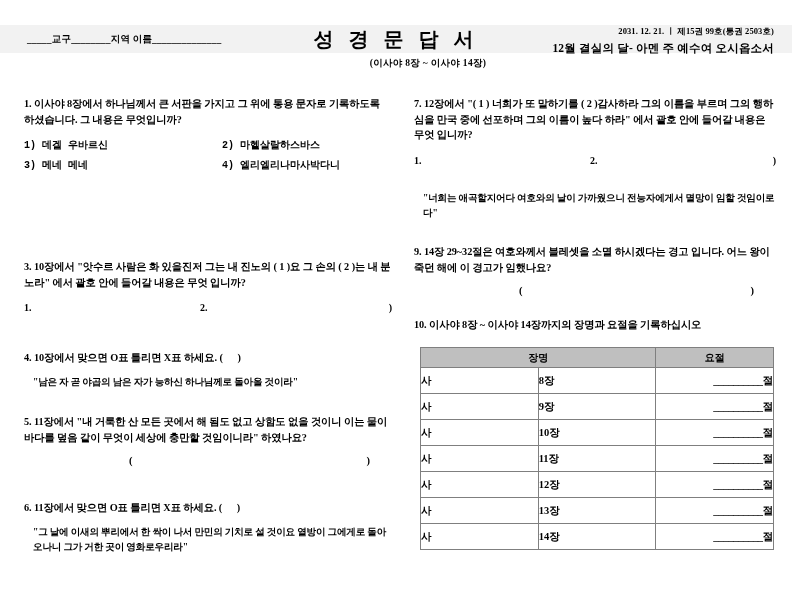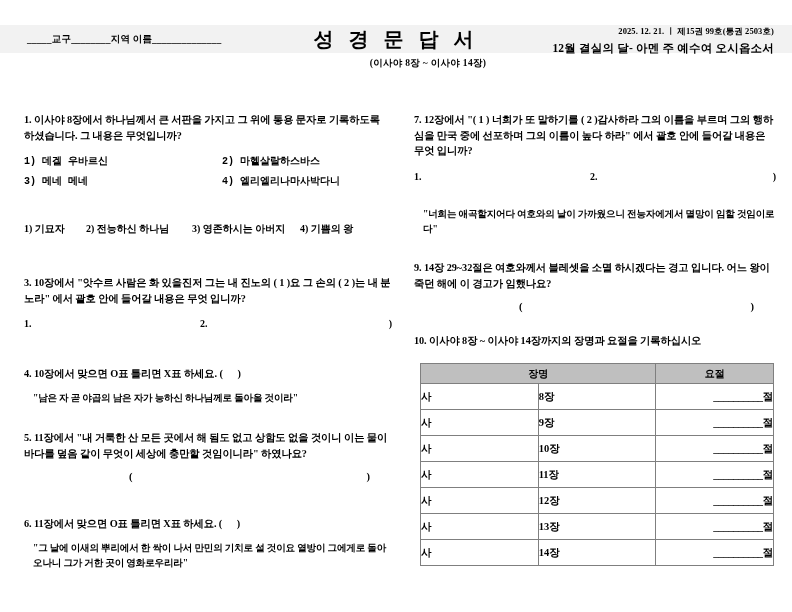--- a/index.html
+++ b/index.html
@@ -88,21 +88,20 @@
   .col {
     position: absolute;
     top: 96px;
   }
   .col-left  { left: 24px;  width: 368px; }
   .col-right { left: 414px; width: 362px; }
 
   .q {
     position: absolute;
     width: 100%;
-    margin-top: 16px;
   }
   .q-text {
     font-size: 10.3px;
     font-weight: bold;
     line-height: 15.5px;
     letter-spacing: -0.1px;
   }
   .quote {
     font-size: 9.6px;
     font-weight: bold;
@@ -212,42 +211,36 @@
 </head>
 <body>
 
 <div class="page">
 
   <div class="header-band"></div>
 
   <div class="hdr-blanks">_____교구________지역      이름______________</div>
   <div class="doc-title">성 경 문 답 서</div>
   <div class="doc-subtitle">(이사야 8장 ~ 이사야 14장)</div>
-  <div class="issue-line">2025. 12. 21. ㅣ 제15권  99호(통권 2503호)</div>
+  <div class="issue-line">2031. 12. 21. ㅣ 제15권  99호(통권 2503호)</div>
   <div class="month-line">12월 결실의 달- 아멘 주 예수여 오시옵소서</div>
 
   <div class="col col-left">
 
     <div class="q" style="top:0px;">
       <div class="q-text">1. 이사야 8장에서 하나님께서 큰 서판을 가지고 그 위에 통용 문자로 기록하도록 하셨습니다. 그 내용은 무엇입니까?</div>
       <div class="opts-grid">
         <span class="o o1">1) 데겔 우바르신</span>
         <span class="o o2">2) 마헬살랄하스바스</span>
         <span class="o o3">3) 메네 메네</span>
         <span class="o o4">4) 엘리엘리나마사박다니</span>
       </div>
     </div>
 
     <div class="q" style="top:100px;">
-      <div class="opts-inline">
-        <span class="o i1">1) 기묘자</span>
-        <span class="o i2">2) 전능하신 하나님</span>
-        <span class="o i3">3) 영존하시는 아버지</span>
-        <span class="o i4">4) 기쁨의 왕</span>
-      </div>
     </div>
 
     <div class="q" style="top:163px;">
       <div class="q-text">3. 10장에서 "앗수르 사람은 화 있을진저 그는 내 진노의 ( 1 )요 그 손의 ( 2 )는 내 분노라" 에서 괄호 안에 들어갈 내용은 무엇 입니까?</div>
       <div class="blank-pair">
         <span class="b1">1.</span>
         <span class="b2">2.</span>
         <span class="b3">)</span>
       </div>
     </div>

